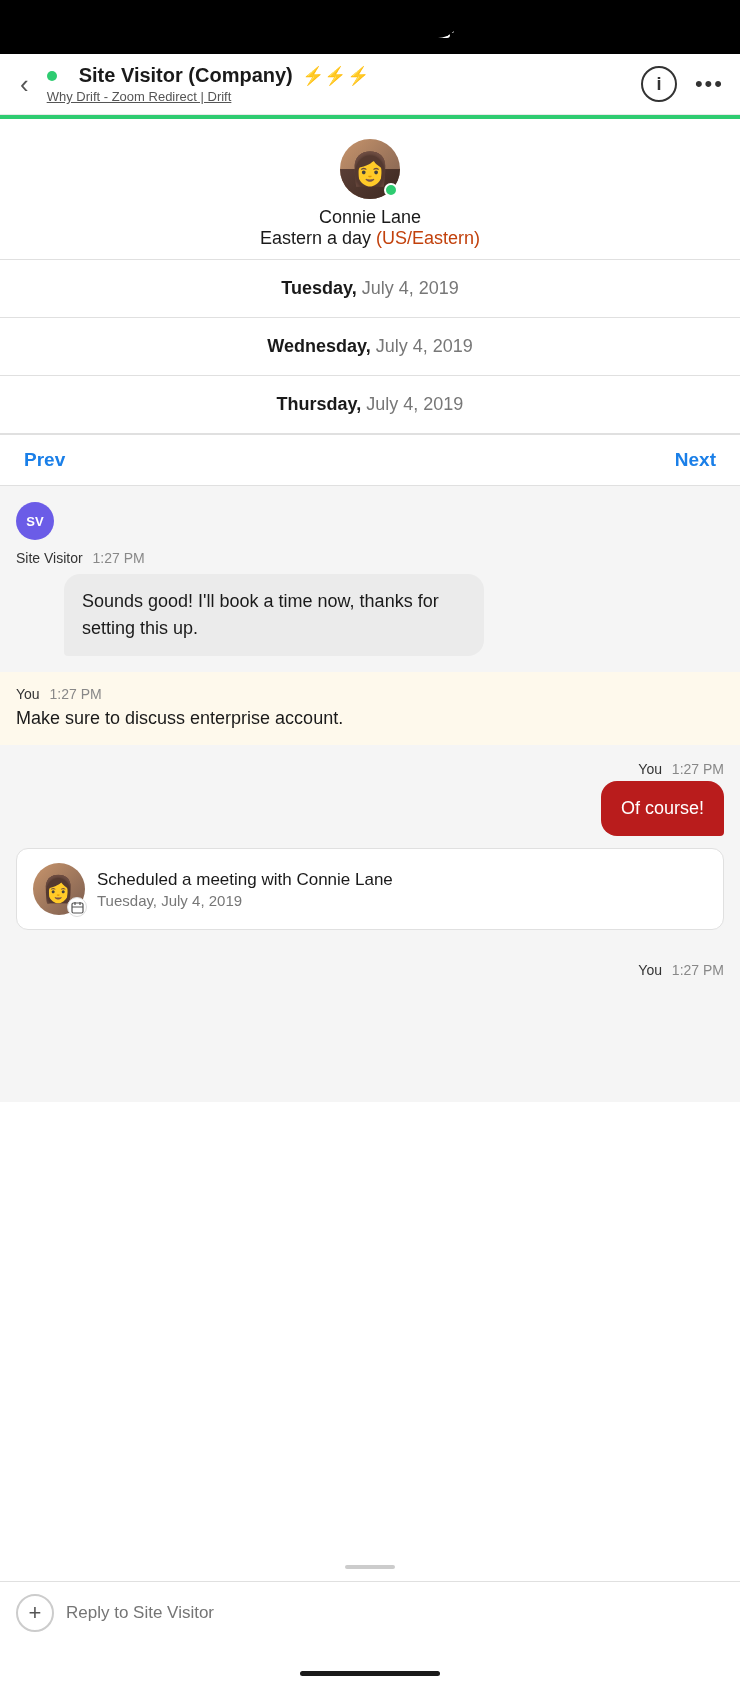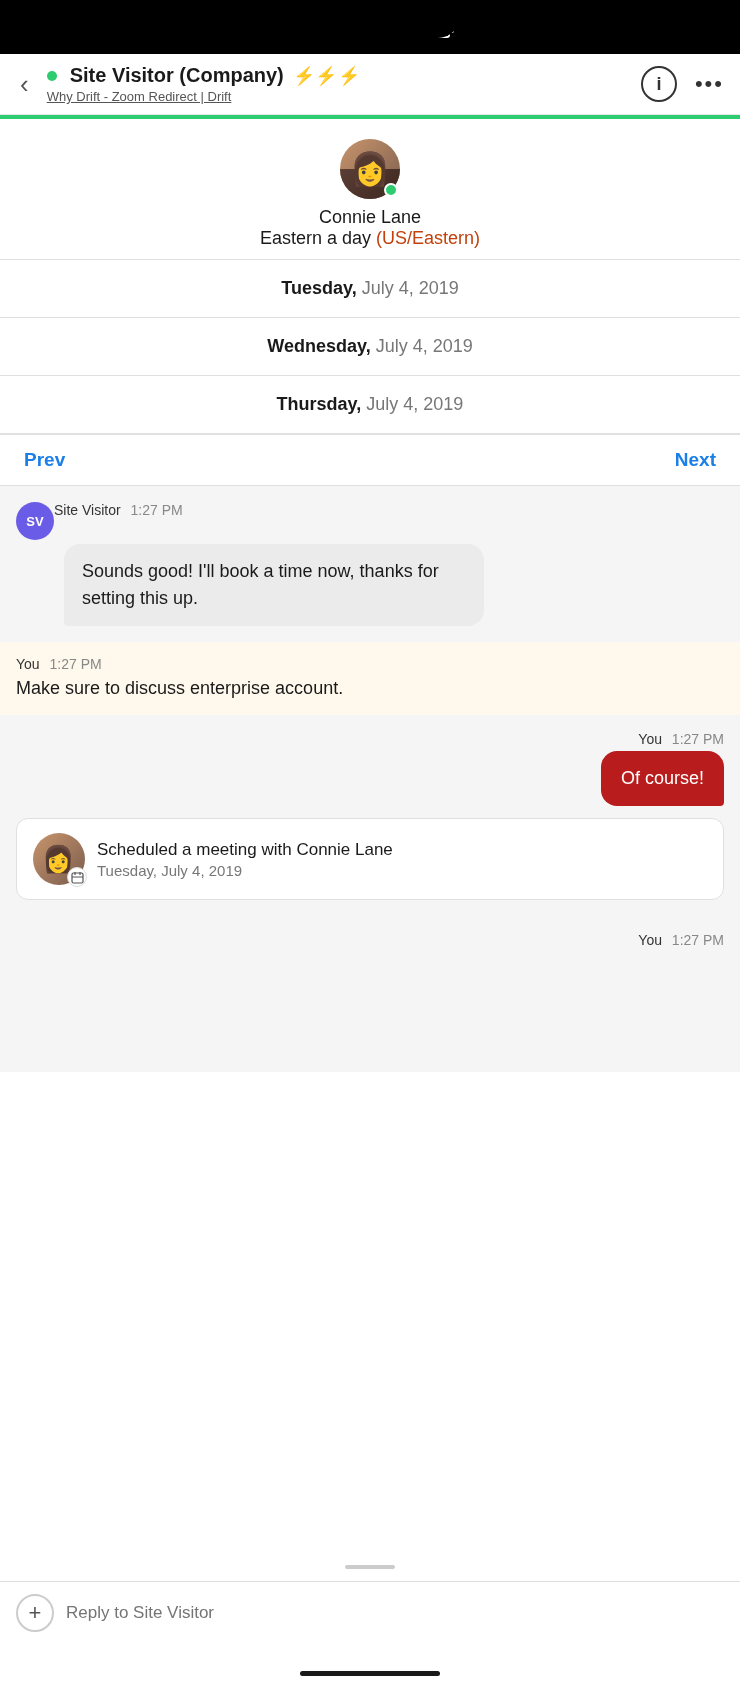--- a/index.html
+++ b/index.html
@@ -101,21 +101,21 @@
       color: #555;
       padding: 4px 8px;
       cursor: pointer;
     }
     .header-info {
       flex: 1;
     }
     .header-title-row {
       display: flex;
       align-items: center;
-      gap: 13px;
+      gap: 22px;
     }
     .green-dot {
       width: 10px;
       height: 10px;
       background: #2ecc71;
       border-radius: 50%;
       display: inline-block;
     }
     .header-name {
       font-size: 20px;
@@ -261,20 +261,22 @@
     .chat-area {
       padding: 0;
       background: #f5f5f5;
     }
 
     
     .message-row {
       display: flex;
       align-items: flex-start;
       padding: 16px 16px 4px;
+      gap: 10px;
+      flex-direction: column;
     }
     .sv-avatar {
       width: 38px;
       height: 38px;
       border-radius: 50%;
       background: #6b5ce7;
       display: flex;
       align-items: center;
       justify-content: center;
       color: #fff;

